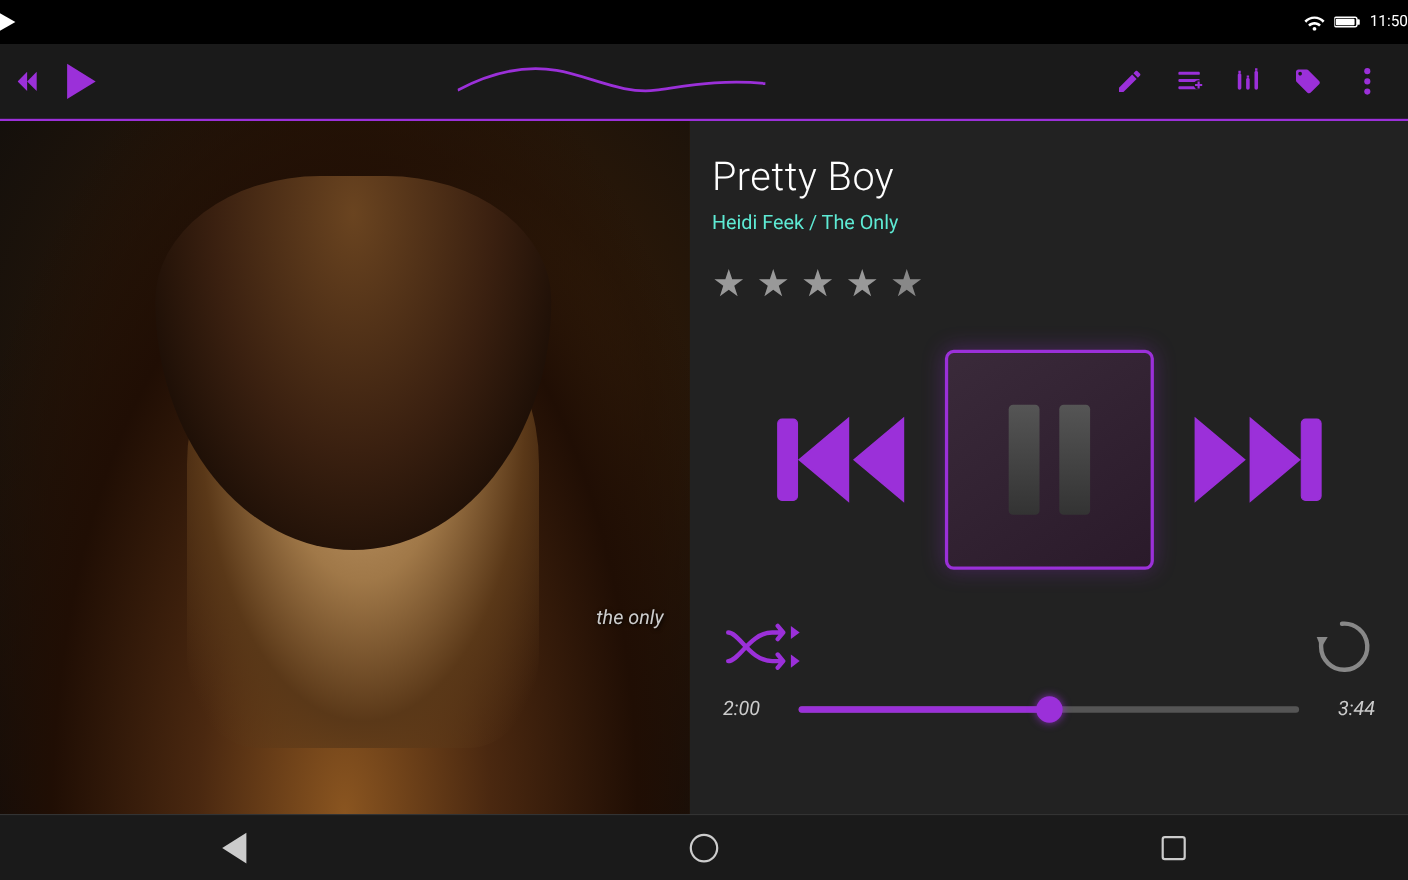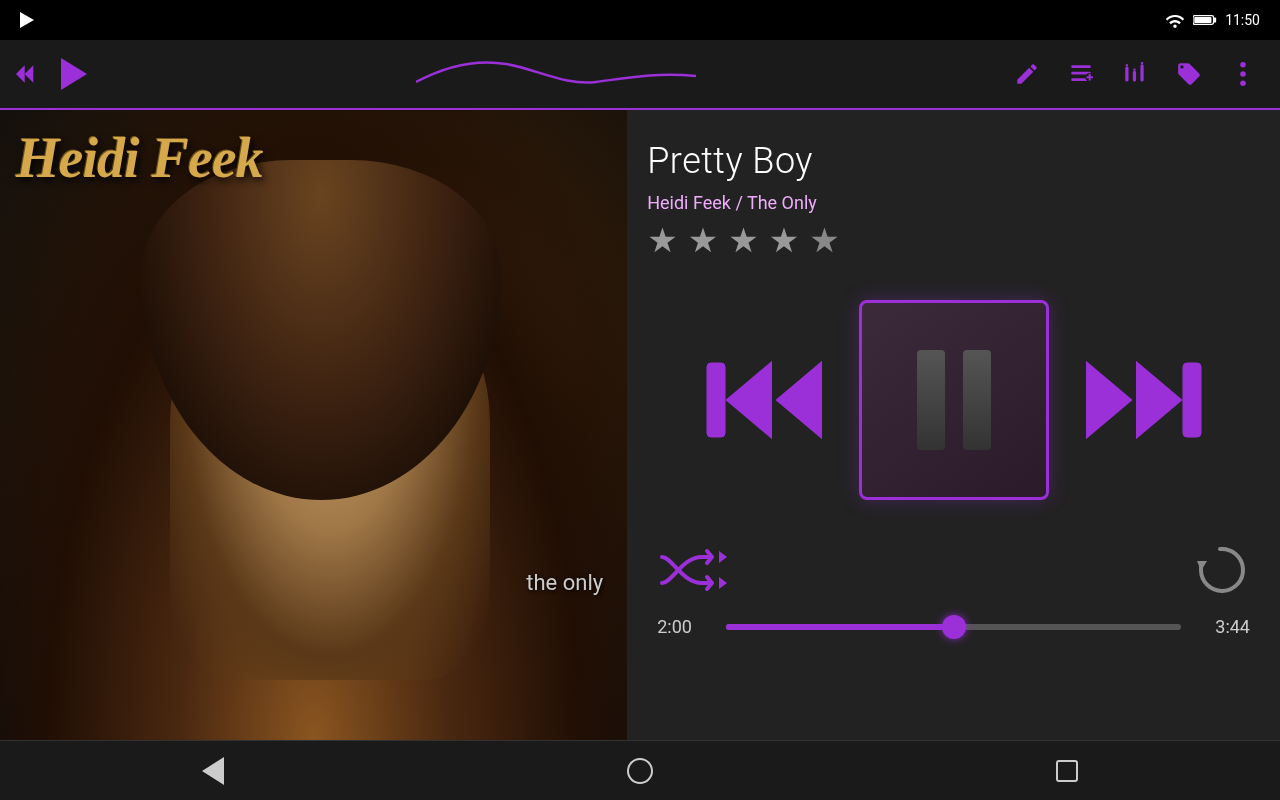--- a/index.html
+++ b/index.html
@@ -14,21 +14,21 @@
     }
 
     
     .status-bar {
       width: 100%;
       height: 40px;
       background: #000;
       display: flex;
       align-items: center;
       justify-content: space-between;
-      padding: 0 20px;
+      padding: 0 0;
     }
     .status-bar-left {
       display: flex;
       align-items: center;
       gap: 8px;
     }
     .play-triangle {
       width: 0;
       height: 0;
       border-top: 8px solid transparent;
@@ -159,23 +159,23 @@
       font-size: 36px;
       font-weight: 300;
       color: #fff;
       text-align: center;
       margin-bottom: 10px;
       letter-spacing: 0.5px;
     }
 
     .song-info {
       font-size: 18px;
-      color: #f0abfc;
+      color: #5eead4;
       text-align: center;
-      margin-bottom: 7px;
+      margin-bottom: 24px;
     }
 
     .star-rating {
       display: flex;
       gap: 10px;
       margin-bottom: 40px;
     }
     .star {
       font-size: 34px;
       color: #888;
@@ -255,20 +255,21 @@
       cursor: pointer;
     }
 
     
     .progress-section {
       display: flex;
       align-items: center;
       width: 100%;
       gap: 19px;
       padding: 0 10px;
+      font-style: italic;
     }
     .time-label {
       font-size: 18px;
       color: #ccc;
       min-width: 50px;
     }
     .time-label.right {
       text-align: right;
     }
     .progress-bar-container {
@@ -442,30 +443,23 @@
                   z-index:2;">
       </div>
 
       <div style="position:absolute;bottom:240px;left:50%;transform:translateX(-48%);
                   width:360px;height:340px;
                   background: radial-gradient(ellipse at 50% 10%, #6a4420 0%, #3a2010 50%, #1a0d05 80%);
                   border-radius: 50% 50% 60% 60% / 40% 40% 80% 80%;
                   z-index:3;">
       </div>
 
-      <div style="position:absolute;top:20px;left:16px;z-index:10;">
-        <div style="font-family:Georgia,serif;font-style:italic;font-size:56px;font-weight:bold;
-                    color:#d4a84b;text-shadow:2px 3px 8px #000, -1px -1px 0 #8b6820;
-                    line-height:1.0;letter-spacing:-1px;">
-          <span>Heidi Feek</span>
-        </div>
-      </div>
-
-      <div style="position:absolute;bottom:145px;right:24px;z-index:10;
-                  font-size:22px;color:#ccc;
+
+      <div style="position:absolute;bottom:168px;right:24px;z-index:10;
+                  font-style:italic;font-size:18px;color:#ccc;
                   text-shadow:1px 1px 4px #000;">the only</div>
     </div>
   </div>
 
   <div class="player-panel">
 
     <div class="song-title">Pretty Boy</div>
 
     <div class="song-info">Heidi Feek / The Only</div>
 

